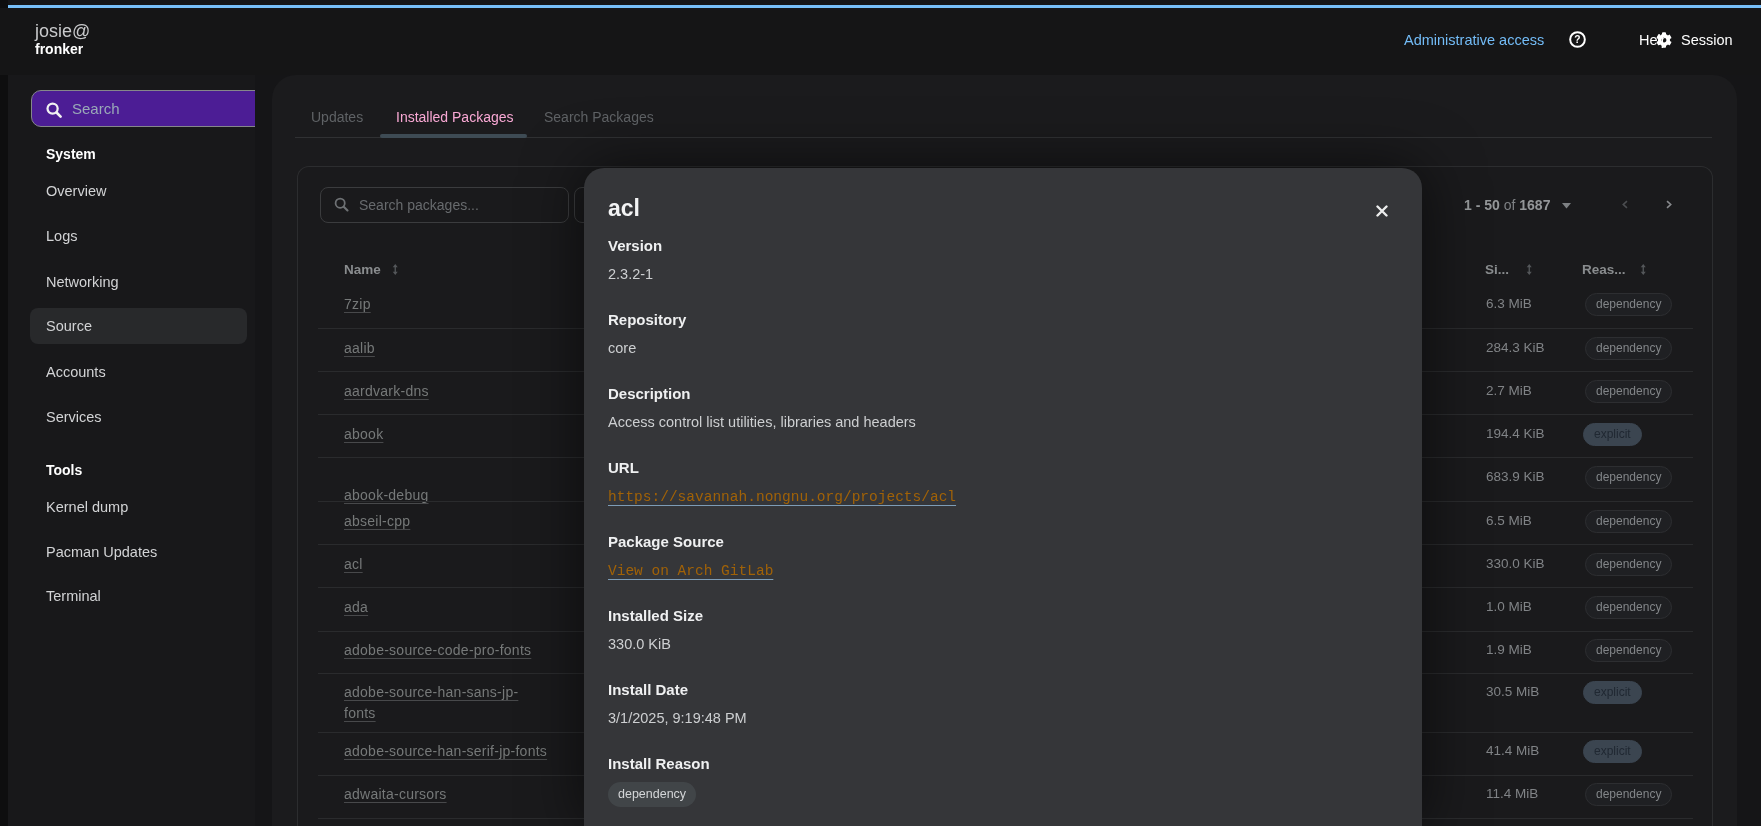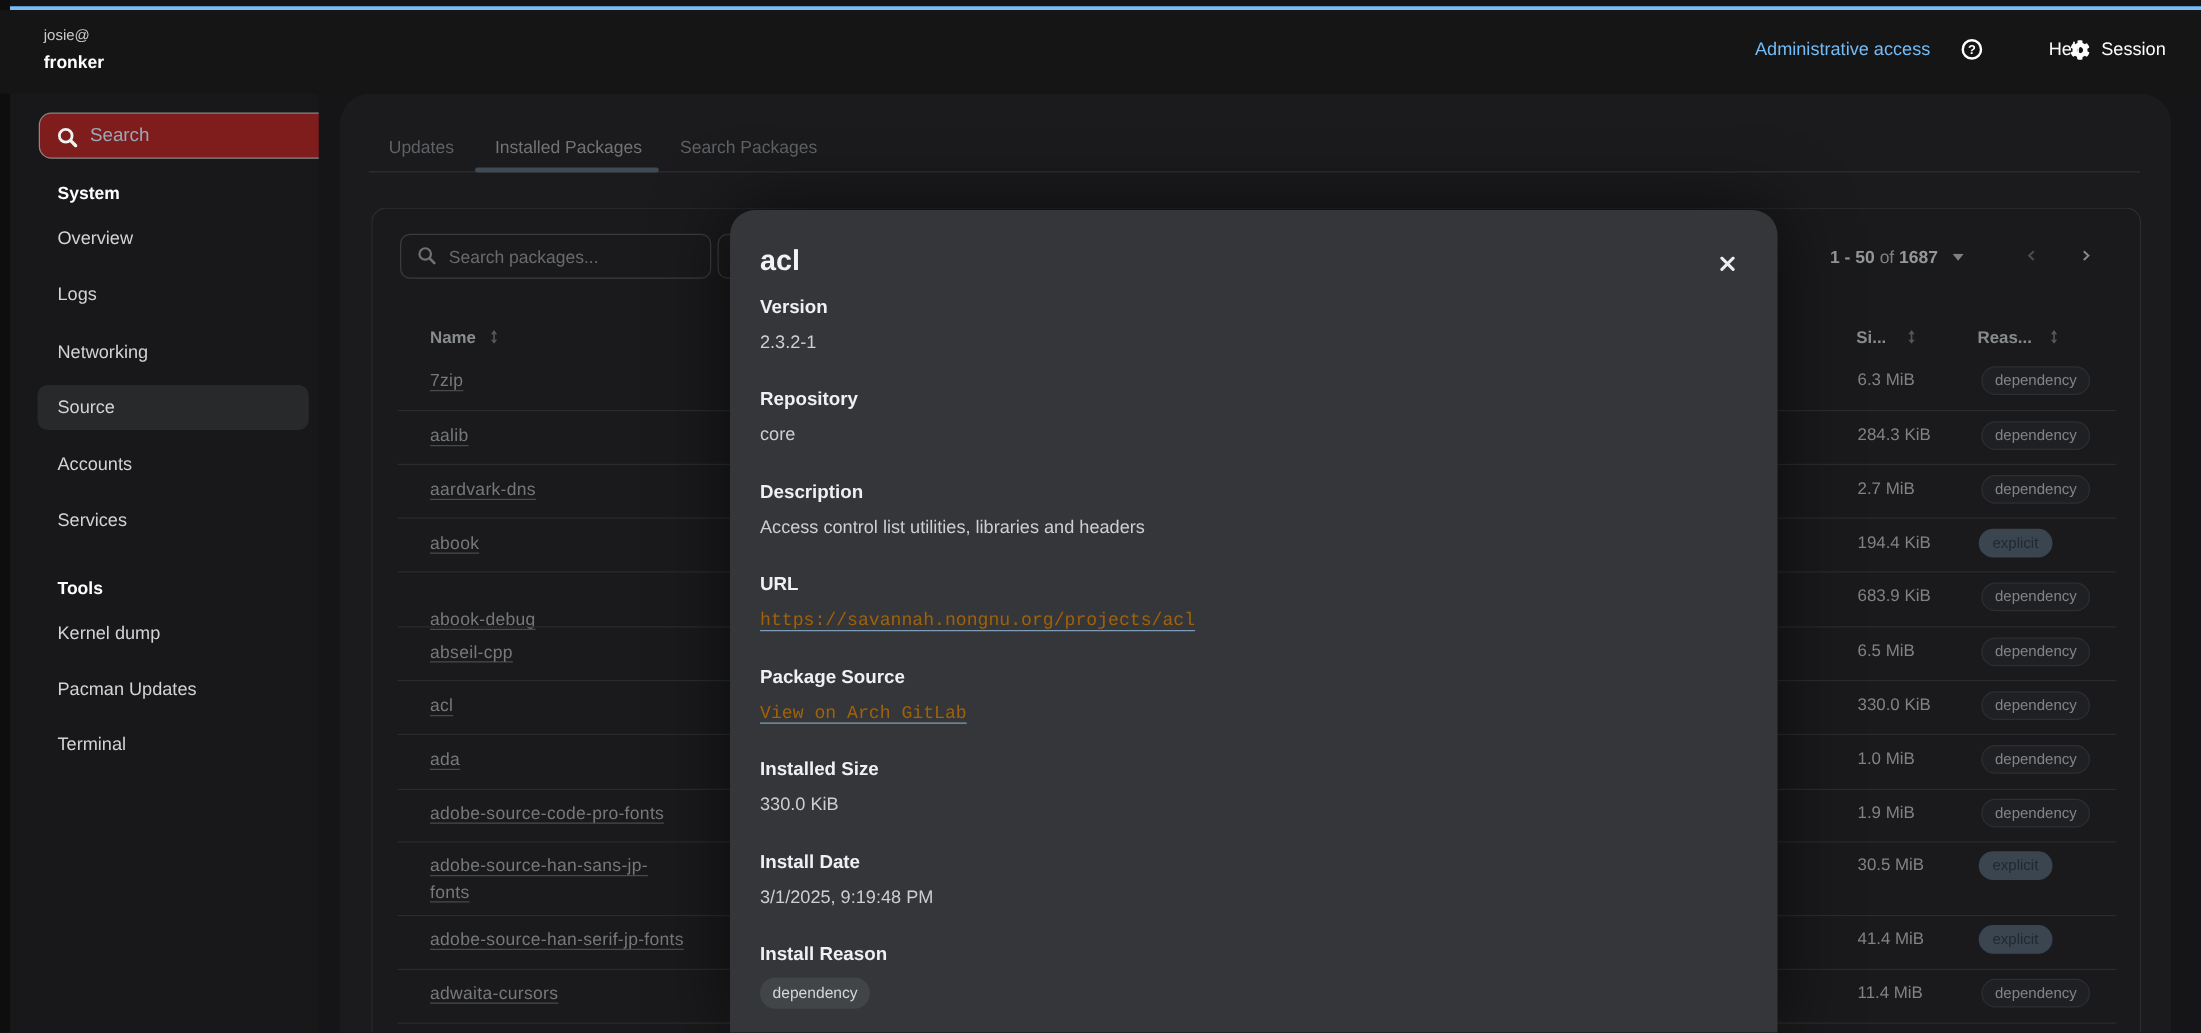--- a/index.html
+++ b/index.html
@@ -2,38 +2,38 @@
 <html><head>
 <meta charset="utf-8">
 <style>
 * { margin:0; padding:0; box-sizing:border-box; }
 html,body { width:1761px; height:826px; overflow:hidden; background:#151517; font-family:"Liberation Sans", sans-serif; }
 .abs { position:absolute; }
 
 #topline { position:absolute; left:8px; top:5px; width:1753px; height:3px; background:#77bef8; }
 #masthead { position:absolute; left:0; top:8px; width:1761px; height:67px; background:#151516; }
 #mast-left-dark { position:absolute; left:0; top:0; width:8px; height:826px; background:#0e0e0f; }
-.user1 { position:absolute; left:35px; top:21px; color:#c9cacc; font-size:12px; }
+.user1 { position:absolute; left:35px; top:21px; color:#c9cacc; font-size:18px; }
 .user2 { position:absolute; left:35px; top:41px; color:#ffffff; font-size:14px; font-weight:bold; }
 .mast-item { position:absolute; top:32px; color:#ffffff; font-size:14.5px; }
 #adm { left:1404px; color:#73bcf7; }
 #helptxt { left:1595px;margin-left:44px; }
 #sesstxt { left:1681px; }
 
 #sidebar { position:absolute; left:8px; top:75px; width:247px; height:751px; background:#18181a; }
-#sidesearch { position:absolute; left:31px; top:90px; width:256px; height:37px; background:#7f1d1d; border:1px solid #85878a; border-radius:10px; }
+#sidesearch { position:absolute; left:31px; top:90px; width:256px; height:37px; background:#4c1d95; border:1px solid #85878a; border-radius:10px; }
 #sidesearch span { position:absolute; left:40px; top:9px; color:#9aa9b8; font-size:15px; }
 .navgroup { position:absolute; left:46px; color:#ffffff; font-size:14px; font-weight:bold; }
 .navitem { position:absolute; left:46px; color:#d2d3d5; font-size:14.5px; }
 #navsel { position:absolute; left:30px; top:308px; width:217px; height:36px; background:#28292b; border-radius:8px; }
 
 #content { position:absolute; left:255px; top:75px; width:1506px; height:751px; background:#151517; }
 #pane { position:absolute; left:272px; top:75px; width:1465px; height:751px; background:#1b1b1d; border-radius:24px 24px 0 0; }
 .tab { position:absolute; top:109px; font-size:14px; color:#5f6265; }
-#tab2 { color:#737373; }
+#tab2 { color:#f9a8d4; }
 #tabline { position:absolute; left:295px; top:137px; width:1417px; height:1px; background:#303133; }
 #tabunder { position:absolute; left:380px; top:134px; width:147px; height:4px; background:#3e4b54; border-radius:2px; }
 
 #card { position:absolute; left:297px; top:166px; width:1416px; height:660px; background:#1a1a1c; border:1px solid #2c2d2f; border-radius:12px 12px 0 0; border-bottom:none; }
 #cardsearch { position:absolute; left:320px; top:187px; width:249px; height:36px; border:1px solid #3b3c3e; border-radius:8px; background:#1a1a1c; }
 #cardsearch span { position:absolute; left:38px; top:9px; color:#686b6e; font-size:14px; }
 #ctrl2 { position:absolute; left:574px; top:187px; width:30px; height:36px; border:1px solid #3b3c3e; border-radius:8px; background:#1a1a1c; }
 
 #pag { position:absolute; left:1464px; top:197px; font-size:14px; color:#8e9194; }
 #pag b { font-weight:bold; color:#949799; }

